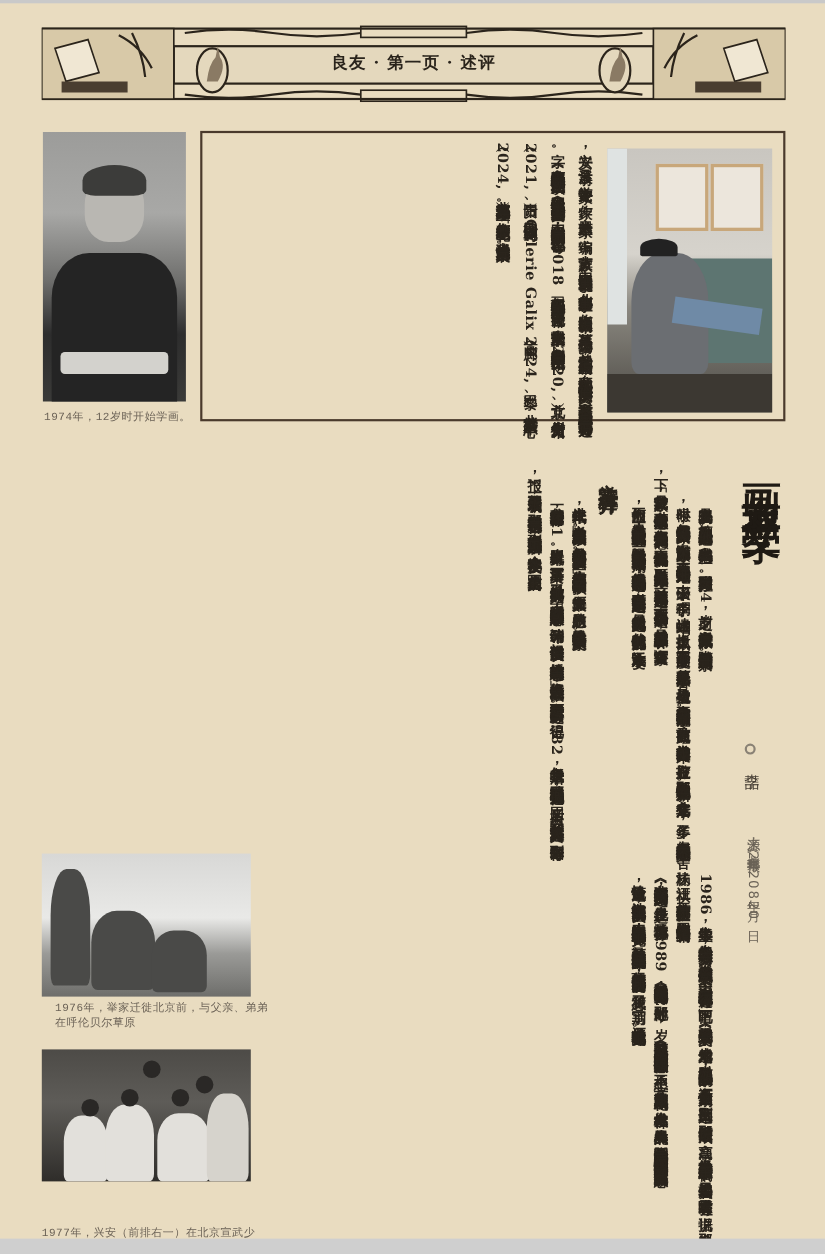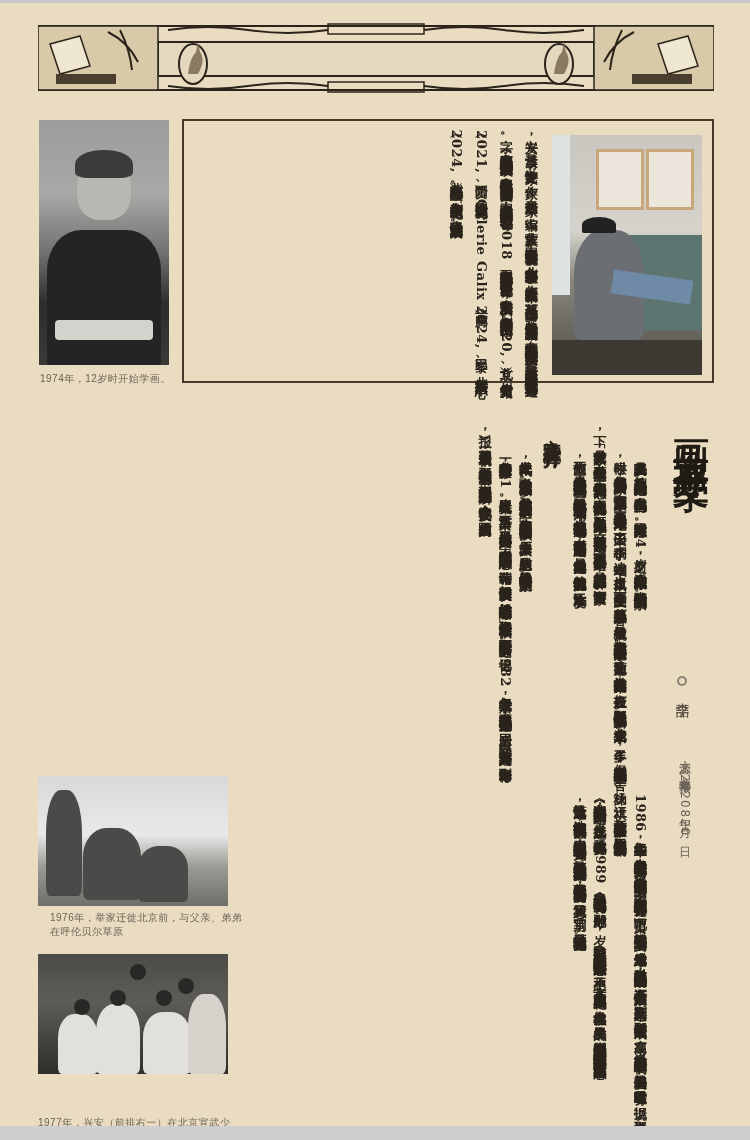--- a/index.html
+++ b/index.html
@@ -21,21 +21,21 @@
     font-size: 15px; font-weight: bold; letter-spacing: 1px; color: #2a241c;
   }
 
   
   .photo1 { position: absolute; left: 39px; top: 120px; width: 130px; height: 245px;
     background: linear-gradient(180deg, #9c9c9a 0%, #a8a8a6 30%, #6f6f6d 55%, #2d2d2d 75%, #3a3a38 100%); }
   .photo1 .head { position: absolute; left: 38px; top: 38px; width: 54px; height: 62px; border-radius: 45% 45% 40% 40%; background: #b9b7b2; }
   .photo1 .cap { position: absolute; left: 36px; top: 30px; width: 58px; height: 28px; border-radius: 50% 50% 20% 20%; background: #3c3c3a; }
   .photo1 .body { position: absolute; left: 8px; top: 110px; width: 114px; height: 135px; border-radius: 30% 30% 0 0; background: #242424; }
   .photo1 .sash { position: absolute; left: 16px; top: 200px; width: 98px; height: 20px; background: #d3d2cd; border-radius: 4px; }
-  .caption { position: absolute; font-family: Liberation Sans, sans-serif; font-size: 10px; color: #6b6256; letter-spacing: 0.5px; }
+  .caption { position: absolute; font-family: Liberation Mono, monospace; font-size: 10px; color: #6b6256; letter-spacing: 0.5px; }
 
   
   .biobox { position: absolute; left: 182px; top: 119px; width: 532px; height: 264px;
     border: 2px solid #4a3a2c; box-sizing: border-box; }
   .bio-text {
     position: absolute; left: 8px; top: 8px; width: 352px; height: 246px;
     writing-mode: vertical-rl; font-size: 13px; line-height: 25px; font-weight: bold;
     color: #2a241c; letter-spacing: 0.5px; text-align: justify;
   }
   .photo2 { position: absolute; left: 368px; top: 14px; width: 150px; height: 240px;
@@ -95,20 +95,21 @@
     <path d="M620 22 l30 -8 l10 30 l-30 8 z" fill="#f0e7d3" stroke="#2b241b" stroke-width="1.5"></path>
     <path d="M594 52 l60 0 l0 10 l-60 0 z" fill="#4a3e30"></path>
     <path d="M70 10 q20 10 30 30 M82 8 q10 20 12 40 M596 10 q-20 10 -30 30 M584 8 q-10 20 -12 40" stroke="#2b241b" fill="none" stroke-width="2"></path>
     <path d="M130 8 q40 -6 80 0 q40 6 80 0 M386 8 q40 -6 80 0 q40 6 80 0" stroke="#2b241b" fill="none" stroke-width="2"></path>
     <path d="M130 64 q40 6 80 0 q40 -6 80 0 M386 64 q40 6 80 0 q40 -6 80 0" stroke="#2b241b" fill="none" stroke-width="2"></path>
     <ellipse cx="155" cy="42" rx="14" ry="20" fill="#e4d8bd" stroke="#2b241b" stroke-width="2"></ellipse>
     <path d="M150 52 q2 -16 8 -22 l2 -10 l2 10 q6 8 -2 22 z" fill="#8a7a64"></path>
     <ellipse cx="521" cy="42" rx="14" ry="20" fill="#e4d8bd" stroke="#2b241b" stroke-width="2"></ellipse>
     <path d="M516 52 q2 -16 8 -22 l2 -10 l2 10 q6 8 -2 22 z" fill="#8a7a64"></path>
   </svg>
+  <div class="banner-title">良友 · 第一页 · 述评</div>
 </div>
 
 <div class="photo1">
   <div class="body"></div>
     <div class="sash"></div>
     <div class="head"></div>
     <div class="cap"></div>
 </div>
 <div class="caption" style="left:40px; top:372px;">1974年，12岁时开始学画。</div>
 

